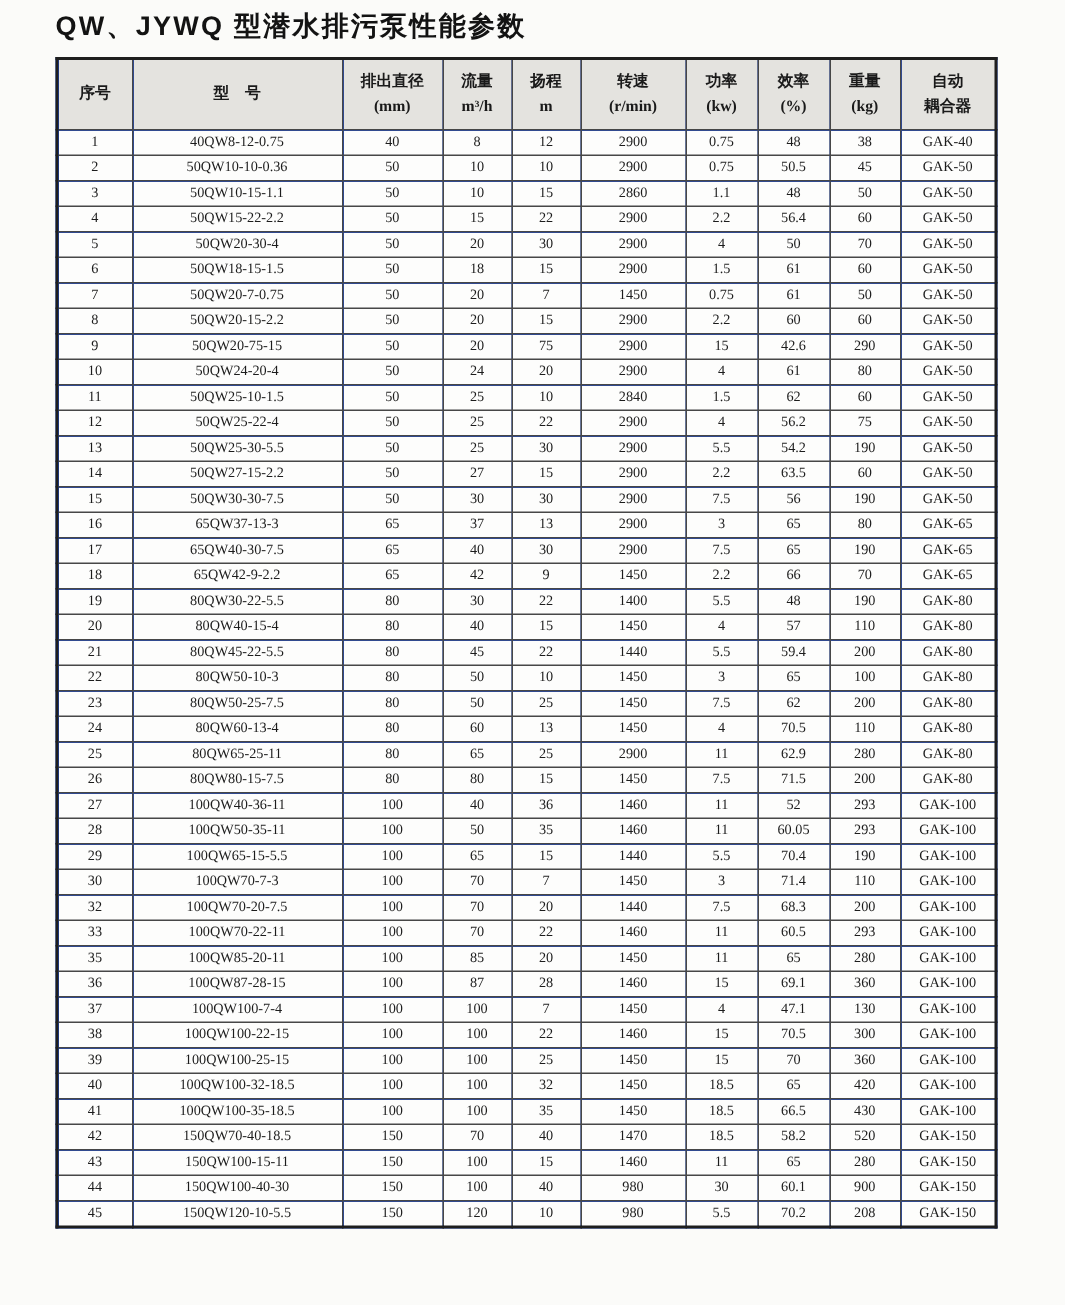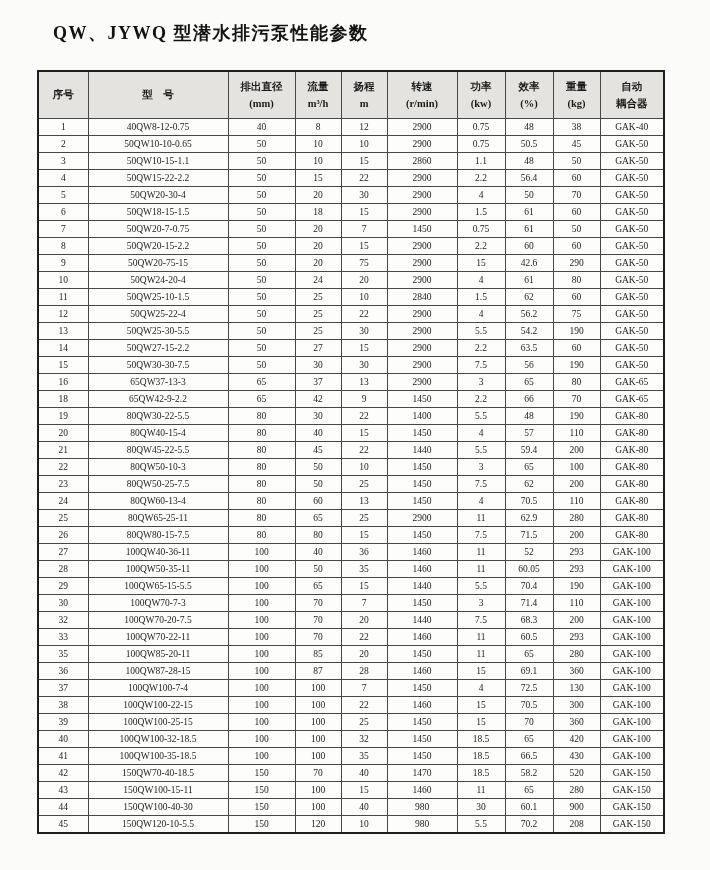--- a/index.html
+++ b/index.html
@@ -10,27 +10,27 @@
     background: #fbfbf9;
     font-family: "Liberation Serif", serif;
     overflow: hidden;
   }
   .page {
     position: relative;
     width: 710px;
     height: 870px;
   }
   .doc-title {
-    margin: 16px;
+    margin: 0;
     padding: 5px 0 9px 37px;
     font-size: 18px;
     font-weight: bold;
     letter-spacing: 1.5px;
     color: #131313;
-    font-family: Liberation Serif, serif;
+    font-family: Liberation Sans, sans-serif;
   }
   table.spec-table {
     border-collapse: collapse;
     table-layout: fixed;
     margin-left: 37px;
     border: 2px solid #1e1e1e;
     background: #1d4ed8;
   }
   .spec-table th, .spec-table td {
     border: 1px solid #474747;
@@ -125,21 +125,21 @@
           <td>8</td>
           <td>12</td>
           <td>2900</td>
           <td>0.75</td>
           <td>48</td>
           <td>38</td>
           <td>GAK-40</td>
         </tr>
         <tr>
           <td>2</td>
-          <td>50QW10-10-0.65</td>
+          <td>50QW10-10-0.36</td>
           <td>50</td>
           <td>10</td>
           <td>10</td>
           <td>2900</td>
           <td>0.75</td>
           <td>50.5</td>
           <td>45</td>
           <td>GAK-50</td>
         </tr>
         <tr>
@@ -304,20 +304,32 @@
           <td>65</td>
           <td>37</td>
           <td>13</td>
           <td>2900</td>
           <td>3</td>
           <td>65</td>
           <td>80</td>
           <td>GAK-65</td>
         </tr>
         <tr>
+          <td>17</td>
+          <td>65QW40-30-7.5</td>
+          <td>65</td>
+          <td>40</td>
+          <td>30</td>
+          <td>2900</td>
+          <td>7.5</td>
+          <td>65</td>
+          <td>190</td>
+          <td>GAK-65</td>
+        </tr>
+        <tr>
           <td>18</td>
           <td>65QW42-9-2.2</td>
           <td>65</td>
           <td>42</td>
           <td>9</td>
           <td>1450</td>
           <td>2.2</td>
           <td>66</td>
           <td>70</td>
           <td>GAK-65</td>
@@ -515,21 +527,21 @@
           <td>GAK-100</td>
         </tr>
         <tr>
           <td>37</td>
           <td>100QW100-7-4</td>
           <td>100</td>
           <td>100</td>
           <td>7</td>
           <td>1450</td>
           <td>4</td>
-          <td>72.5</td>
+          <td>47.1</td>
           <td>130</td>
           <td>GAK-100</td>
         </tr>
         <tr>
           <td>38</td>
           <td>100QW100-22-15</td>
           <td>100</td>
           <td>100</td>
           <td>22</td>
           <td>1460</td>

